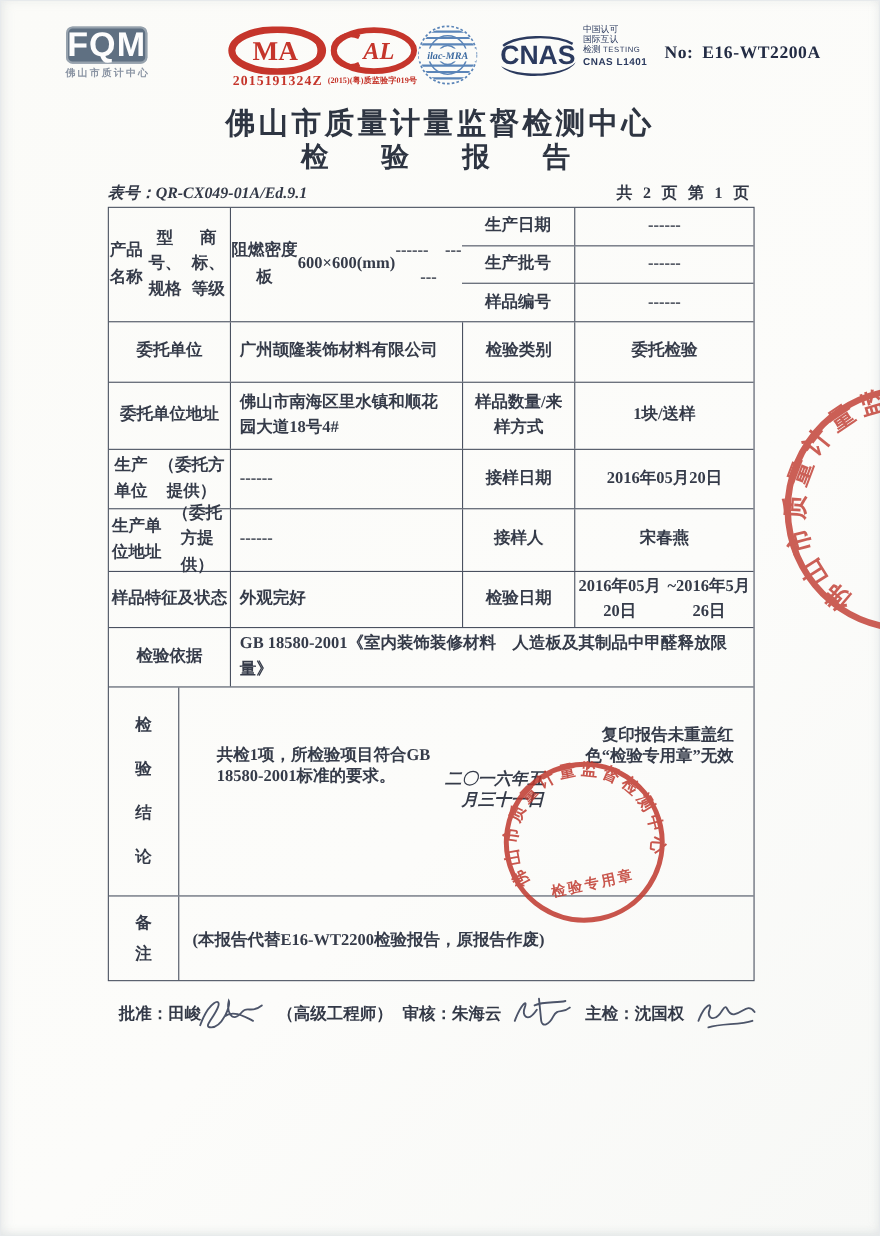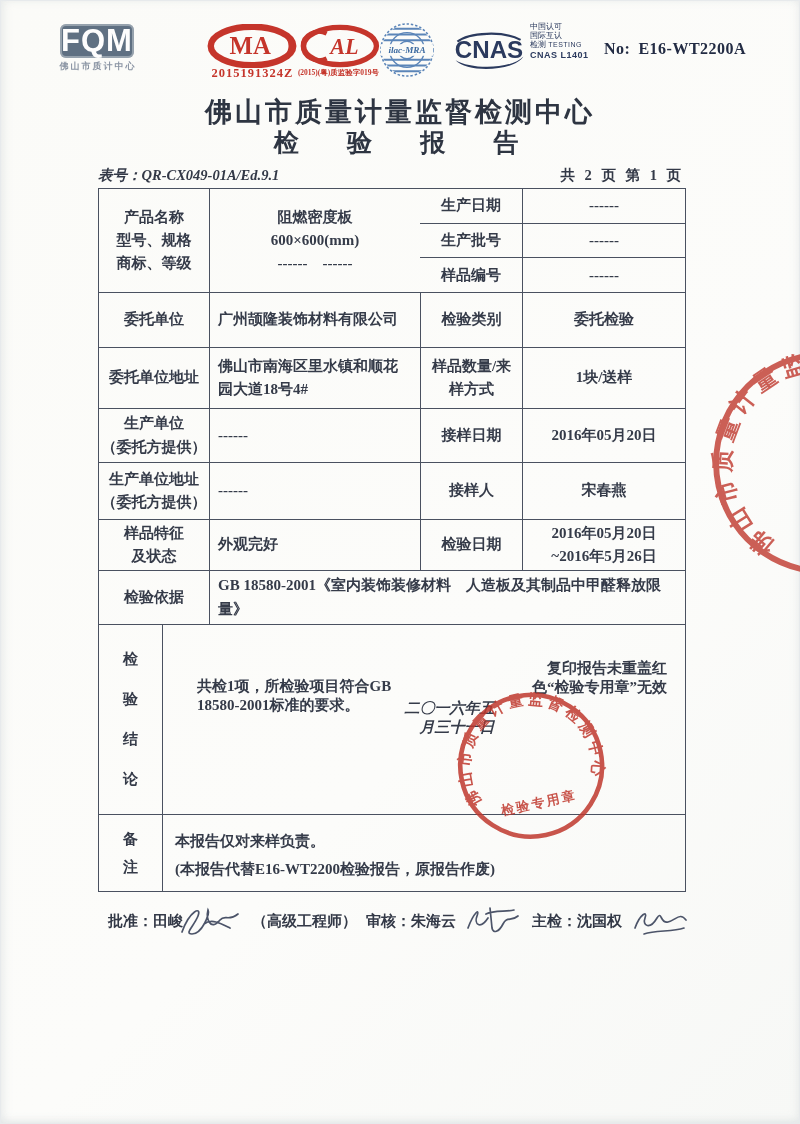--- a/index.html
+++ b/index.html
@@ -36,21 +36,21 @@
   .tbl{left:98px;top:188px;width:586px;border:1.4px solid #4a5160;font-size:15px;font-weight:600;color:#353b49;}
   .row{display:flex;border-bottom:1.2px solid #4a5160;box-sizing:border-box;}
   .row:last-child{border-bottom:none;}
   .cell{box-sizing:border-box;display:flex;align-items:center;justify-content:center;text-align:center;line-height:1.55;}
   .cell.bl{border-left:1.2px solid #4a5160;}
   .cell.left{justify-content:flex-start;text-align:left;padding:2px 8px;}
   .col-label{width:110px;flex:none;}
   .col-value{width:211px;flex:none;}
   .col-label2{width:102px;flex:none;}
   .col-value2{flex:1;}
-  .stack{display:flex;flex-direction:column;justify-content:center;}
+  .stack{display:flex;justify-content:center;}
   .subcol{flex:1;display:flex;flex-direction:column;}
   .subrow{flex:1;display:flex;border-bottom:1.2px solid #4a5160;}
   .subrow:last-child{border-bottom:none;}
   .vlabel{width:63px;flex:none;display:flex;flex-direction:column;align-items:center;justify-content:space-around;padding:14px 0;box-sizing:border-box;}
   .concl-body{flex:1;border-left:1.2px solid #4a5160;box-sizing:border-box;padding:28px 18px 10px 34px;display:flex;flex-direction:row;}
   .concl-text{margin-top:24px;}
   .concl-date{text-align:right;margin-top:46px;padding-right:28px;font-style:italic;}
   .concl-notice{text-align:right;margin-top:6px;padding-right:0px;}
   .remark-body{flex:1;border-left:1.2px solid #4a5160;box-sizing:border-box;padding:12px 10px 8px 12px;line-height:1.9;display:flex;flex-direction:column;justify-content:center;}
   
@@ -223,21 +223,20 @@
         <div class="concl-notice">复印报告未重盖红色“检验专用章”无效</div>
       </div>
     </div>
 
     <div class="row" style="height:76px;">
       <div class="vlabel" style="padding:10px 0;">
         <div>备</div>
         <div>注</div>
       </div>
       <div class="remark-body">
-        <div>本报告仅对来样负责。</div>
         <div>(本报告代替E16-WT2200检验报告，原报告作废)</div>
       </div>
     </div>
   </div>
 
   <div class="abs footer-line">
     <div class="f-item" style="left:108px;"><span>批准：</span><span>田峻</span></div>
     <svg class="sig" style="left:176px;top:2px;" width="68" height="38" viewBox="0 0 68 38">
       <path d="M6,28 C14,6 26,2 22,12 C18,22 8,30 16,30 C26,30 34,10 32,6 C30,14 34,28 44,16 C49,10 52,18 62,10 M28,20 C36,14 46,20 54,24"></path>
     </svg>

